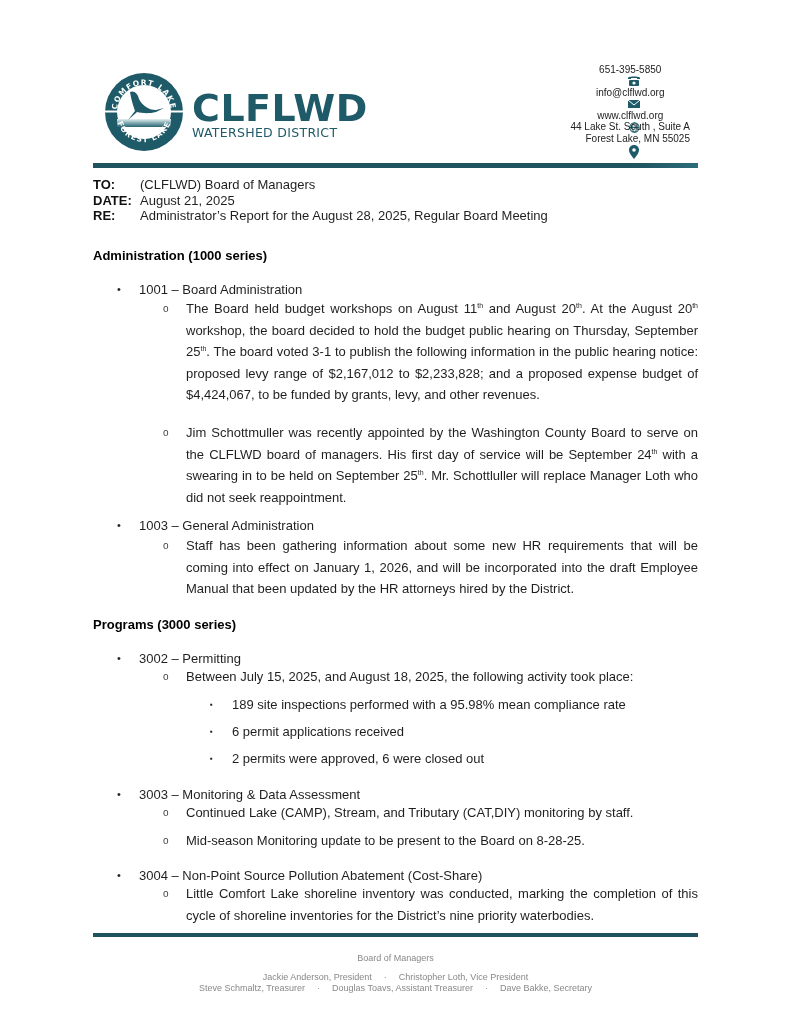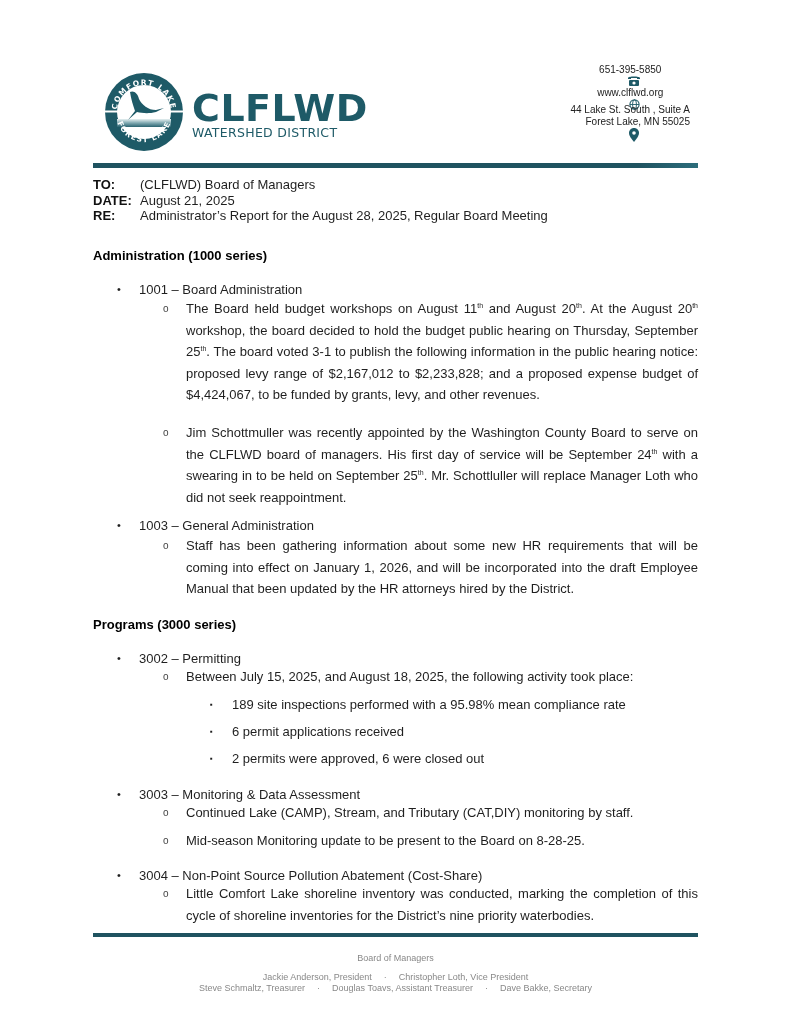--- a/index.html
+++ b/index.html
@@ -23,21 +23,21 @@
     .brand-sub {
       font-family: "DejaVu Sans", sans-serif;
       font-size: 12.5px; color: #1e5a67; letter-spacing: 0.3px; margin-top: 1px;
     }
     .contact { position: absolute; right: 93px; top: 64px; text-align: right; }
     .contact-row {
       display: flex; justify-content: flex-end; align-items: center;
       font-size: 10px; color: #222; height: 23px; flex-direction: column;
     }
     .contact-row .txt { margin-right: 8px; }
-    .contact-row.addr { height: 26px; align-items: center; justify-content: center; }
+    .contact-row.addr { height: 26px; align-items: center; }
     .contact-row.addr .txt { line-height: 12px; }
     .cicon { width: 14px; height: 14px; display: inline-flex; align-items: center; justify-content: center; }
     .header-rule {
       position: absolute; left: 93px; top: 163px; width: 605px; height: 5px;
       background: #1f5360;
     }
     .header-rule::after {
       content: ""; position: absolute; right: 0; top: 0; width: 100%; height: 100%;
       background: linear-gradient(90deg, #1f5360 0%, #1f5360 90%, #2c6d7b 100%);
     }
@@ -105,20 +105,29 @@
       <span class="txt">651-395-5850</span>
       <span class="cicon">
         <svg width="14" height="12" viewBox="0 0 14 12">
             <path d="M1 3 C1 1,13 1,13 3 L13 4 L10 4 L10 3 L4 3 L4 4 L1 4 Z" fill="#1e5a67"></path>
             <rect x="2" y="5" width="10" height="6" rx="1" fill="#1e5a67"></rect>
             <circle cx="7" cy="8" r="1.6" fill="#fff"></circle>
           </svg>
       </span>
     </div>
     <div class="contact-row">
+      <span class="txt">info@clflwd.org</span>
+      <span class="cicon">
+        <svg width="12" height="8" viewBox="0 0 12 8">
+            <rect x="0" y="0" width="12" height="8" fill="#1e5a67"></rect>
+            <path d="M0 0 L6 5 L12 0" stroke="#fff" stroke-width="1" fill="none"></path>
+          </svg>
+      </span>
+    </div>
+    <div class="contact-row">
       <span class="txt">www.clflwd.org</span>
       <span class="cicon">
         <svg width="11" height="11" viewBox="0 0 11 11">
             <circle cx="5.5" cy="5.5" r="4.6" stroke="#1e5a67" stroke-width="1.1" fill="none"></circle>
             <ellipse cx="5.5" cy="5.5" rx="2" ry="4.6" stroke="#1e5a67" stroke-width="0.9" fill="none"></ellipse>
             <line x1="1" y1="5.5" x2="10" y2="5.5" stroke="#1e5a67" stroke-width="0.9"></line>
           </svg>
       </span>
     </div>
     <div class="contact-row addr">

